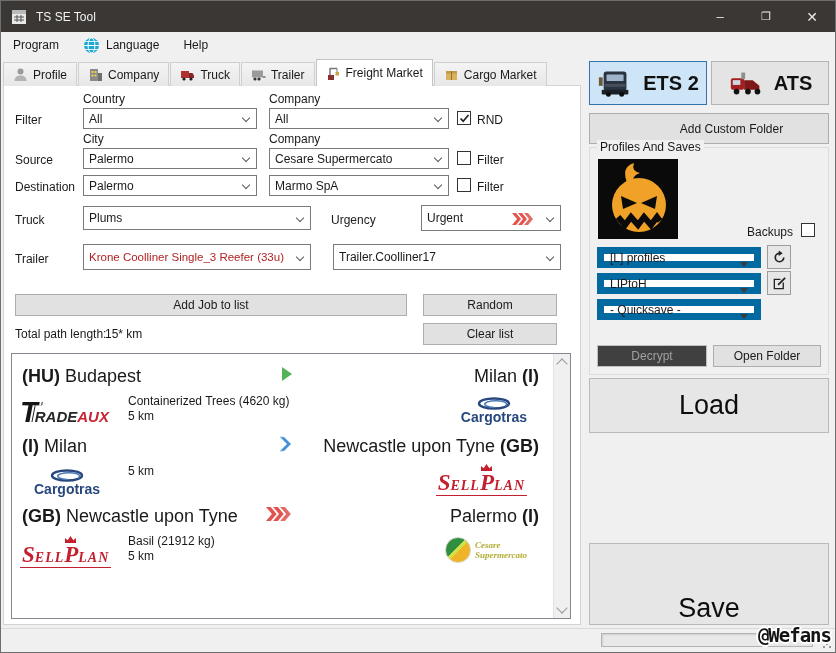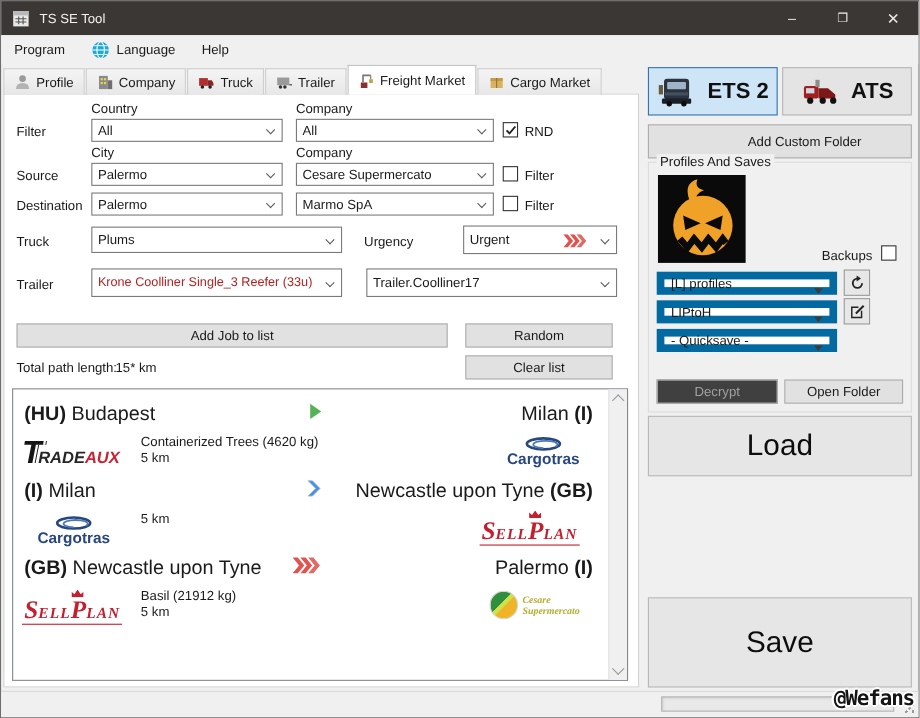--- a/index.html
+++ b/index.html
@@ -448,21 +448,21 @@
   <div class="btn disabled" style="left:596px; top:344px; width:110px; height:22px;">
       <span>Decrypt</span>
     </div>
   <div class="btn" style="left:712px; top:344px; width:108px; height:22px;">
       <span>Open Folder</span>
     </div>
 
   <div class="bigbtn" style="top:377px; height:55px;">
       <span>Load</span>
     </div>
-  <div class="bigbtn" style="top:542px; height:82px;">
+  <div class="bigbtn" style="top:542px; height:82px;align-items:flex-end;">
       <span>Save</span>
     </div>
 
   <div class="statusbar">
     <div class="progress"></div>
     <div class="grip"></div>
   </div>
 
   <span class="watermark">@Wefans</span>
 </div>

